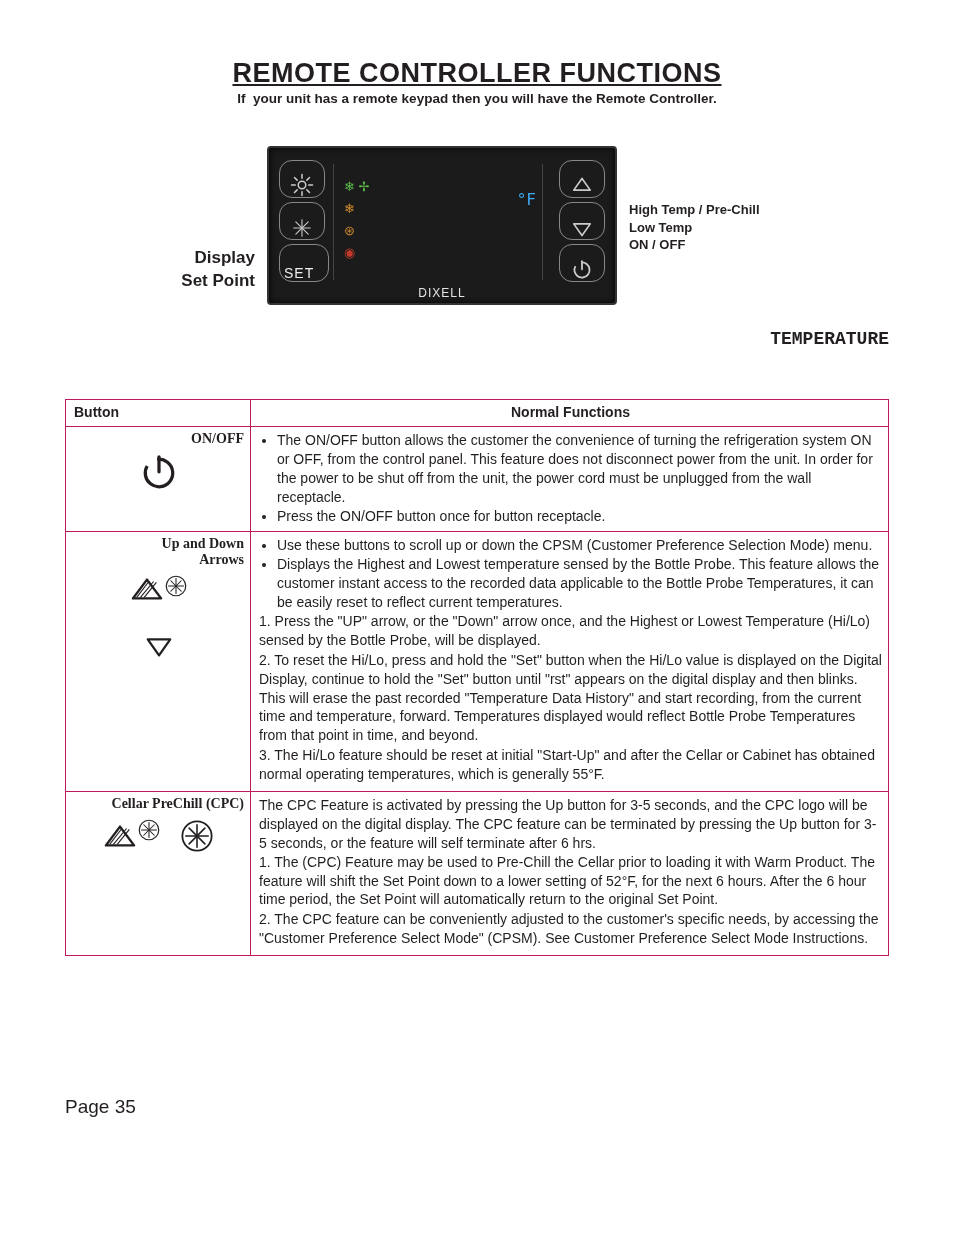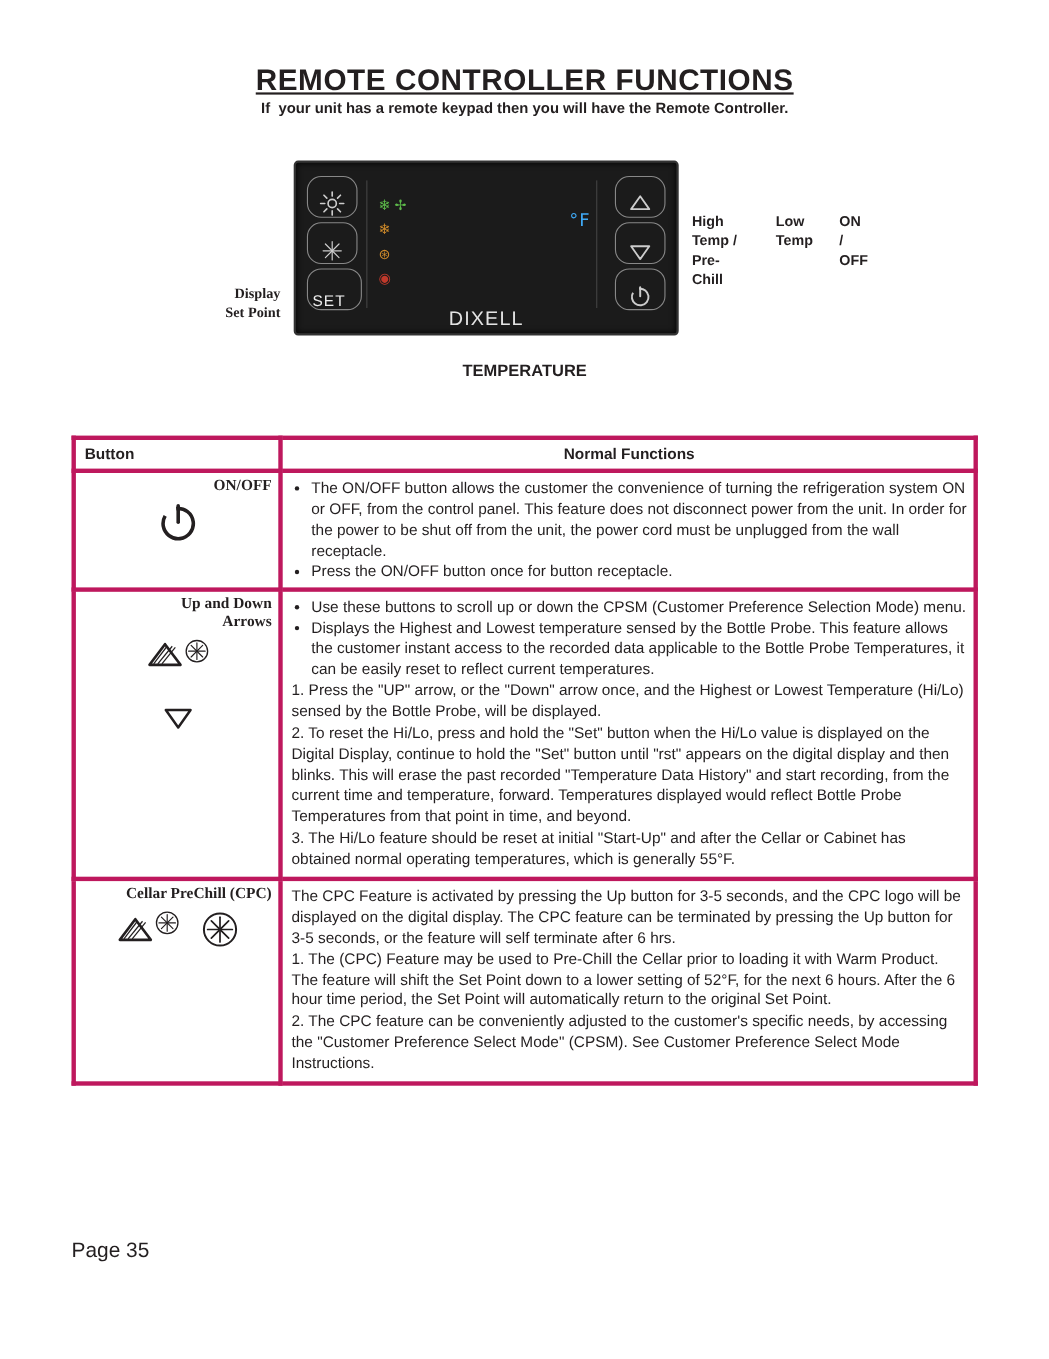--- a/index.html
+++ b/index.html
@@ -26,40 +26,38 @@
     margin-bottom: 40px;
   }
   .controller-row {
     display: flex;
     align-items: center;
     justify-content: center;
     gap: 12px;
     margin-bottom: 24px;
   }
   .left-labels {
-    font-size: 13px;
+    font-size: 17px;
     font-weight: 700;
     text-align: right;
     line-height: 1.35;
     align-self: flex-end;
     margin-bottom: 12px;
     width: 90px;
     flex-shrink: 0;
-    font-family: Liberation Serif, serif;
   }
   .right-labels {
     font-size: 13px;
     font-weight: 700;
     text-align: left;
     line-height: 1.35;
     width: 160px;
     flex-shrink: 0;
     display: flex;
-    flex-direction: row;
-    gap: 24px;
+    flex-direction: column;
     margin-top: 4px;
   }
   
   .device {
     width: 346px;
     height: 155px;
     background: #1b1b1b;
     border: 2px solid #333;
     border-radius: 4px;
     position: relative;
@@ -82,21 +80,21 @@
   .dev-btn.right { right: 10px; }
   .dev-btn.r1 { top: 12px; }
   .dev-btn.r2 { top: 54px; }
   .dev-btn.r3 { top: 96px; }
   .set-btn { font-size: 14px; font-family: Arial, sans-serif; letter-spacing: 1px; color: #eee; justify-content: flex-start; padding-left: 4px;}
   .brand {
     position: absolute;
     bottom: 3px;
     left: 0; right: 0;
     text-align: center;
-    font-size: 18px;
+    font-size: 12px;
     letter-spacing: 1px;
     color: #e4e4e4;
   }
   .dev-screen {
     position: absolute;
     left: 64px;
     top: 16px;
     width: 210px;
     height: 116px;
     border-left: 1px solid #444;
@@ -131,33 +129,34 @@
     position: absolute;
     left: 10px;
     top: 12px;
     font-size: 13px;
     line-height: 1.7;
     color: #5dbb4a;
   }
   .mini-icons .amber { color: #d08b2a; }
   .mini-icons .red   { color: #c0392b; }
   .section-head {
-    text-align: center;
-    font-weight: 700;
-    font-size: 15px;
+    text-align: right;
+    font-weight: 700;
+    font-size: 18px;
     margin: 8px 0 50px 0;
+    font-family: Liberation Mono, monospace;
   }
   
   table.func {
     border-collapse: collapse;
     width: 100%;
     font-size: 14px;
   }
   table.func th, table.func td {
-    border: 4px solid #be185d;
+    border: 1px solid #be185d;
     padding: 4px 6px 6px 8px;
     vertical-align: top;
   }
   table.func th {
     font-weight: 700;
     text-align: center;
   }
   table.func th.btncol { text-align: left; width: 170px;}
   .btncell {
     text-align: right;

